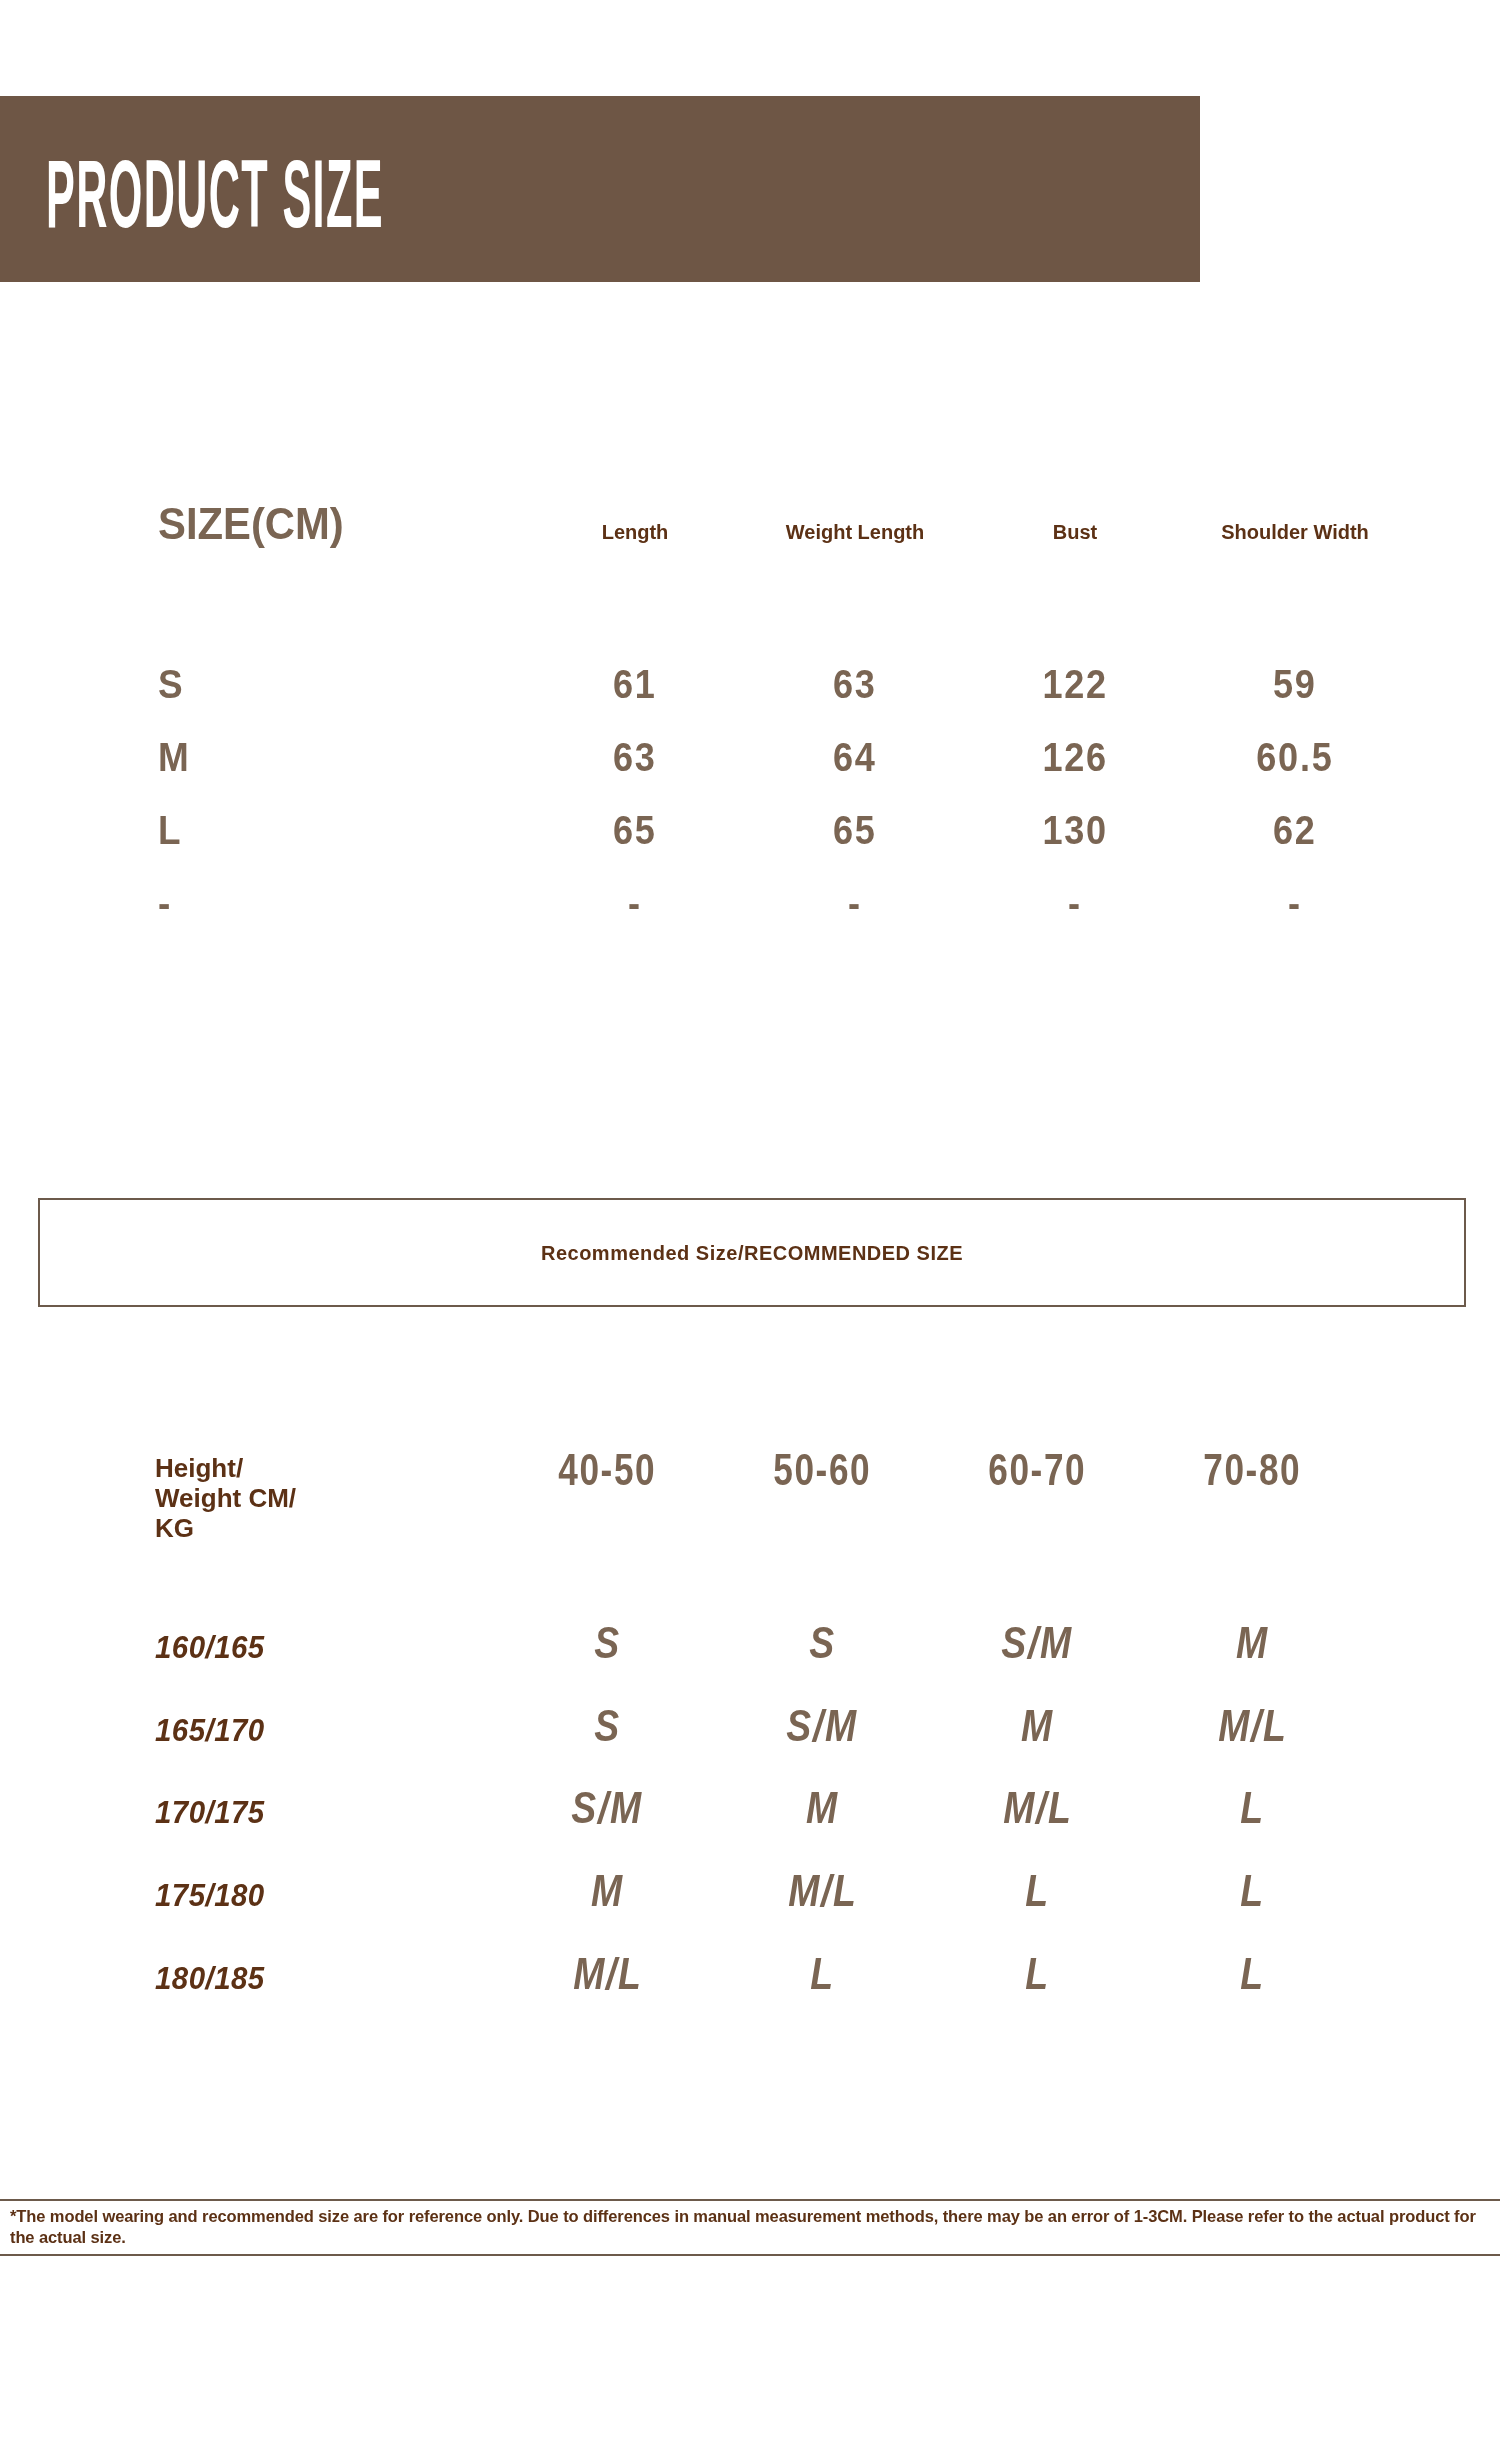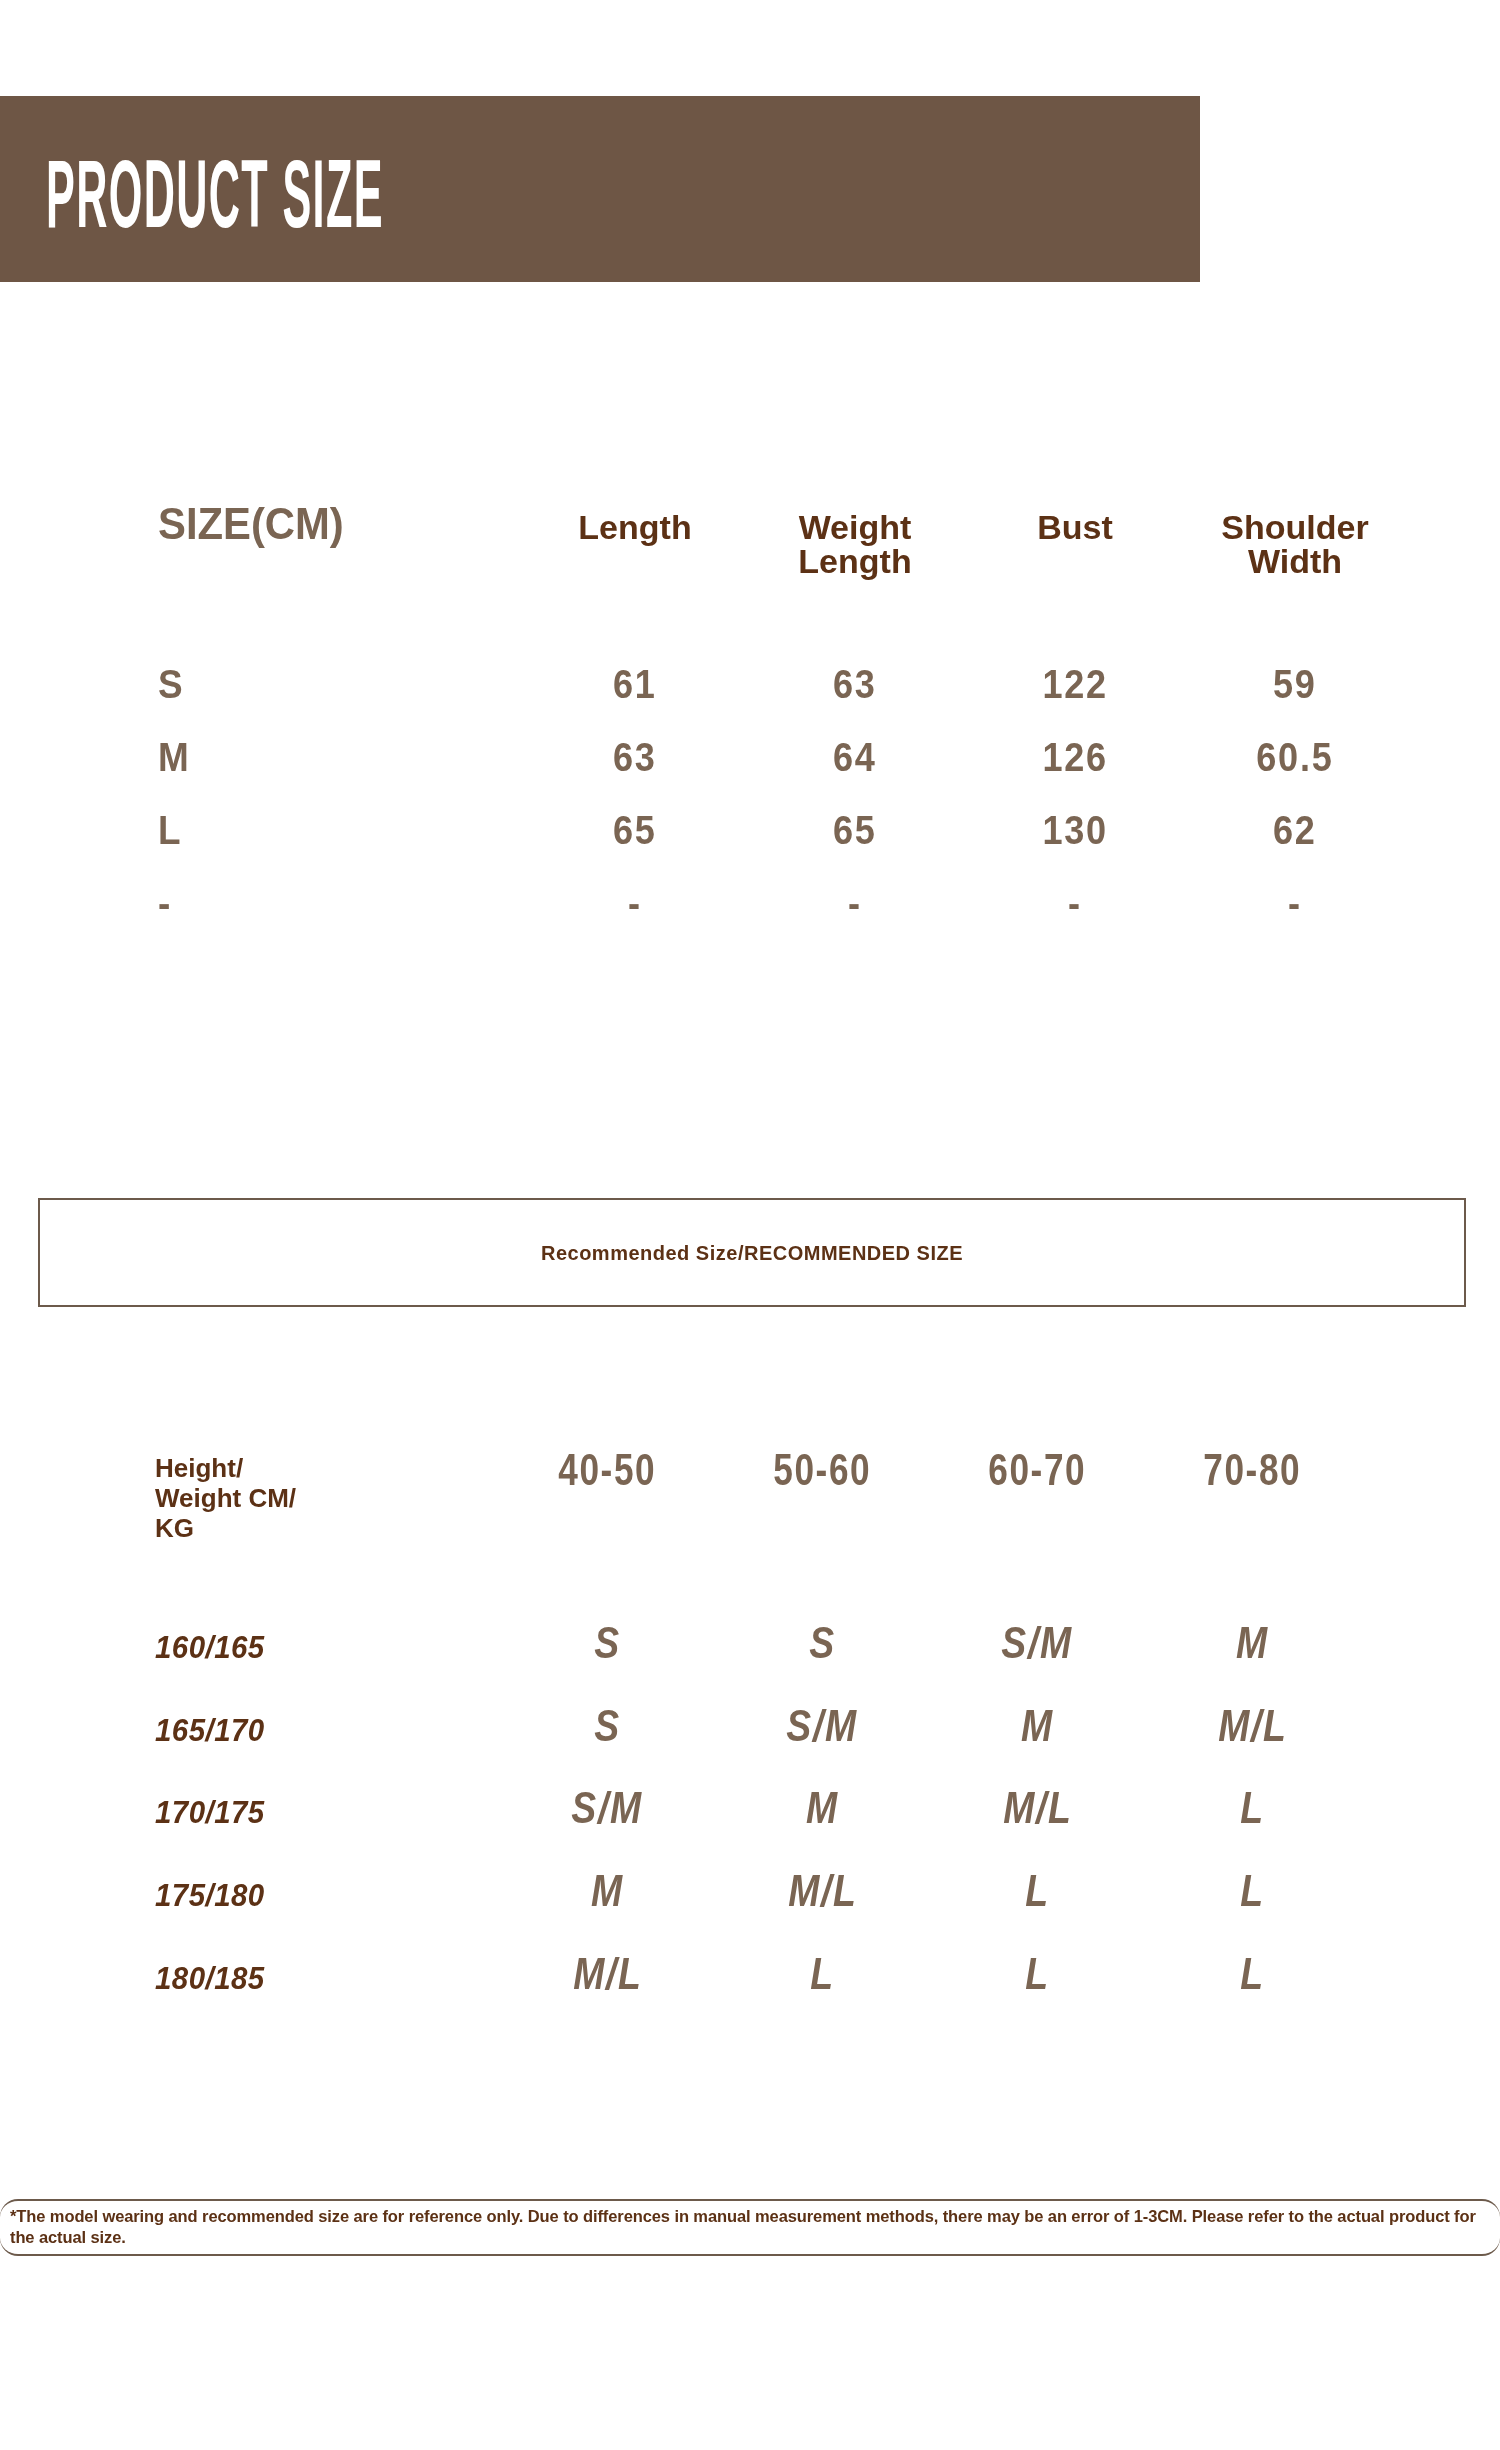--- a/index.html
+++ b/index.html
@@ -24,21 +24,21 @@
   .cond{transform:scaleX(0.88);transform-origin:center bottom;letter-spacing:2px;}
   .cond-left{transform:scaleX(0.9);transform-origin:left bottom;}
   .dark{color:var(--dark-text,#5C3115);font-weight:700;line-height:1;}
   .cell{flex:none;}
   
   .size-table{position:absolute;top:502px;left:100px;width:1310px;}
   .t1-header{display:flex;align-items:baseline;height:162px;}
   .t1-label{width:425px;padding-left:58px;box-sizing:border-box;text-align:left;}
   .t1-col{width:220px;text-align:center;}
   .corner-label{font-size:44px;font-weight:700;color:var(--value-text,#7A6553);line-height:1;display:inline-block;transform:scaleX(0.95);transform-origin:left bottom;}
-  .t1-colhead{font-size:34px;}
+  .t1-colhead{font-size:20px;}
   .t1-row{display:flex;align-items:baseline;height:73px;}
   .t1-row .val{font-size:41px;}
   
   .rec-box{
     position:absolute;top:1198px;left:38px;width:1424px;height:105px;
     border:2px solid var(--border,#6C5A4B);background:#ffffff;
     display:flex;align-items:center;justify-content:center;
   }
   .rec-box .dark{font-size:20px;letter-spacing:0.5px;}
   
@@ -51,21 +51,21 @@
   .t2-colhead .cond{transform:scaleX(0.8);}
   .t2-rows{position:absolute;top:1621px;left:100px;width:1310px;font-style:italic;}
   .t2-row{display:flex;align-items:baseline;height:82.7px;}
   .t2-row .rowlabel{font-size:32px;display:inline-block;transform:scaleX(0.92);transform-origin:left bottom;letter-spacing:0.5px;}
   .t2-row .val{font-size:44px;}
   .t2-row .cond{transform:scaleX(0.85);}
   
   .footnote{
     position:absolute;top:2199px;left:0;width:1500px;box-sizing:border-box;
     border-top:2px solid var(--border,#6C5A4B);border-bottom:2px solid var(--border,#6C5A4B);
-    padding:5px 10px 6px 10px;background:#ffffff;border-radius:18px;
+    padding:5px 10px 6px 10px;background:#ffffff;
   }
   .footnote p{margin:0;font-size:16.5px;line-height:21px;letter-spacing:-0.1px;color:var(--dark-text,#5C3115);font-weight:700;}
 </style>
 </head>
 <body>
 
 <div class="canvas">
 
   <header class="banner">
     <h1 class="banner-title">PRODUCT SIZE</h1>

